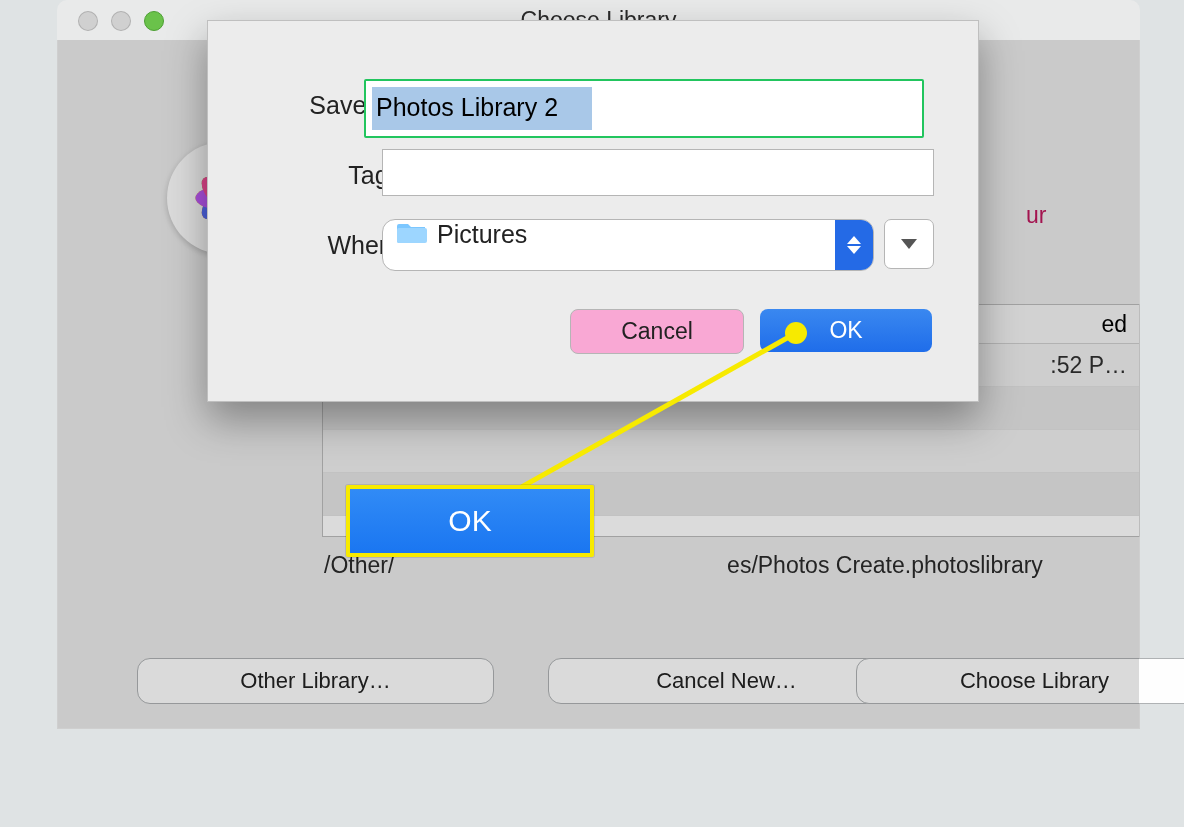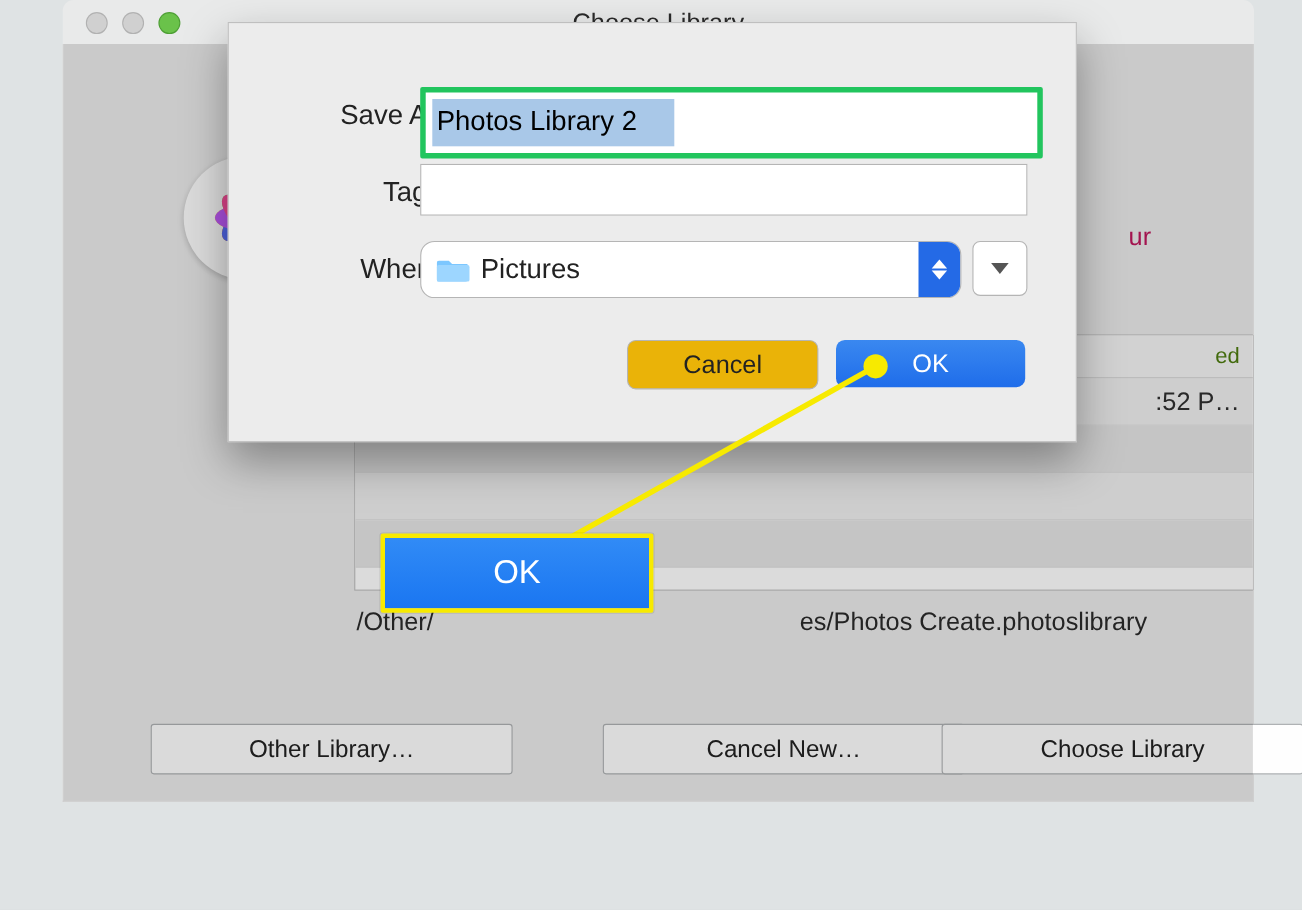--- a/index.html
+++ b/index.html
@@ -12,64 +12,64 @@
   .wtitle{margin:0 auto;font-size:23px;color:#2a2a2a}
   .window{position:absolute;left:57px;right:44px;top:40px;bottom:98px;background:#ececec;border:1px solid #cfcfcf;border-top:none}
 
   .photos-icon{position:absolute;left:109px;top:102px;width:112px;height:112px;border-radius:50%;background:#fff;box-shadow:0 2px 6px rgba(0,0,0,.2);display:flex;align-items:center;justify-content:center}
   .photos-icon svg{width:92px;height:92px}
 
   .desctext{position:absolute;left:968px;top:162px;font-size:23px;color:#be185d}
 
   .table{position:absolute;left:264px;top:264px;width:816px;height:231px;background:#fff;border:1px solid #bcbcbc}
   .thead{height:38px;display:flex;align-items:center;justify-content:flex-end;padding-right:12px;border-bottom:1px solid #d0d0d0;background:#f5f5f5}
-  .thead span{font-size:20px;color:#4d7c0f}
+  .thead span{font-size:23px;color:#000000}
   .trow{display:flex;align-items:center;justify-content:flex-end;padding-right:12px;height:42px;background:#f0f0f0;border-bottom:1px solid #e2e2e2}
   .trow span{font-size:23px;color:#303030}
   .trow.stripe2{background:#e6e6e6}
 
   .pathtxt{position:absolute;left:266px;top:512px;font-size:23px;color:#2a2a2a}
-  .macbtn{height:44px;border-radius:3px;border:1px solid #afb2b4;background:#fefefe;font-size:22px;color:#222;display:flex;align-items:center;justify-content:center;padding:0 22px;white-space:nowrap}
+  .macbtn{height:44px;border-radius:13px;border:1px solid #afb2b4;background:#fefefe;font-size:22px;color:#222;display:flex;align-items:center;justify-content:center;padding:0 36px;white-space:nowrap}
   .btn-other{position:absolute;left:79px;top:618px;width:283px}
   .btn-create{position:absolute;left:490px;top:618px;width:283px}
   .btn-choose{position:absolute;left:798px;top:618px;width:283px}
 
   
   .dim{position:absolute;inset:0;background:rgba(0,0,0,.14);pointer-events:none}
 
   
   .sheet{position:absolute;left:207px;top:20px;width:770px;height:380px;background:#ececec;border:1px solid #bfbfbf;box-shadow:0 18px 38px rgba(0,0,0,.35)}
   .formrow{position:absolute;display:flex;align-items:center}
   .flabel{font-size:25px;color:#222;text-align:right;width:160px;margin-right:12px}
 
-  .saveas-outer{position:absolute;left:174px;top:58px;width:556px;height:55px;border:5px solid #22c55e;border-radius:2px;background:#fff;display:flex;align-items:center}
+  .saveas-outer{position:absolute;left:156px;top:58px;width:556px;height:55px;border:2px solid #22c55e;border-radius:2px;background:#fff;display:flex;align-items:center}
   .saveas-input{flex:1;height:100%;border:none;outline:none;font-size:25px;padding:0 10px;color:#000}
   .saveas-input::selection{background:#a7c6ea}
   .sel-highlight{position:absolute;left:6px;top:6px;bottom:6px;right:330px;background:#a9c8e8;z-index:0}
   .txtover{position:absolute;left:10px;top:12px;font-size:25px;color:#000;z-index:1}
 
   .row-saveas-lbl{left:40px;top:70px}
   .row-tags-lbl{left:40px;top:140px}
   .row-where-lbl{left:40px;top:210px}
 
   .tags-input{position:absolute;left:174px;top:128px;width:550px;height:45px;border:1px solid #b5b5b5;background:#fff}
 
-  .where-select{position:absolute;left:174px;top:198px;width:490px;height:50px;border:1px solid #b5b5b5;border-radius:13px;background:#fff;display:flex;align-items:center;overflow:hidden}
+  .where-select{position:absolute;left:174px;top:198px;width:490px;height:50px;border:1px solid #b5b5b5;border-radius:13px;background:#fff;display:flex;align-items:flex-start;overflow:hidden}
   .where-foldericon{width:30px;height:24px;margin:0 10px 0 14px}
   .where-foldericon svg{width:30px;height:24px}
   .where-label{font-size:25px;color:#222;flex:1}
   .where-stepper{width:38px;align-self:stretch;background:#246ae6;display:flex;flex-direction:column;align-items:center;justify-content:center;color:#fff;gap:2px}
   .arrow-up,.arrow-down{width:0;height:0;border-left:7px solid transparent;border-right:7px solid transparent}
   .arrow-up{border-bottom:8px solid #fff}
   .arrow-down{border-top:8px solid #fff}
 
   .expand-btn{position:absolute;left:676px;top:198px;width:48px;height:48px;border:1px solid #b5b5b5;border-radius:7px;background:#fff;display:flex;align-items:center;justify-content:center}
   .chev{width:0;height:0;border-left:8px solid transparent;border-right:8px solid transparent;border-top:10px solid #555}
 
-  .sheet-cancel{position:absolute;left:362px;top:288px;width:172px;height:43px;border-radius:8px;border:1px solid #b5b5b5;background:#eab308;font-size:23px;color:#222;display:flex;align-items:center;justify-content:center}
+  .sheet-cancel{position:absolute;left:362px;top:288px;width:172px;height:43px;border-radius:8px;border:1px solid #b5b5b5;background:#f9a8d4;font-size:23px;color:#222;display:flex;align-items:center;justify-content:center}
   .sheet-ok{position:absolute;left:552px;top:288px;width:172px;height:43px;border-radius:8px;border:none;background:linear-gradient(#3a88f0,#1f6dea);color:#fff;font-size:23px;display:flex;align-items:center;justify-content:center}
 
   
   .callout-btn{position:absolute;left:346px;top:485px;width:240px;height:64px;border:4px solid #f7ea00;border-radius:2px;background:linear-gradient(#318bf6,#1a76f1);color:#fff;font-size:30px;font-weight:500;display:flex;align-items:center;justify-content:center;box-shadow:0 0 0 1px rgba(0,0,0,.1)}
   .callout-dot{position:absolute;left:785px;top:322px;width:22px;height:22px;border-radius:50%;background:#f7ea00}
   
   .callout-svg{position:absolute;left:0;top:0;width:1184px;height:827px;pointer-events:none}
 </style>
 </head>
 <body>

